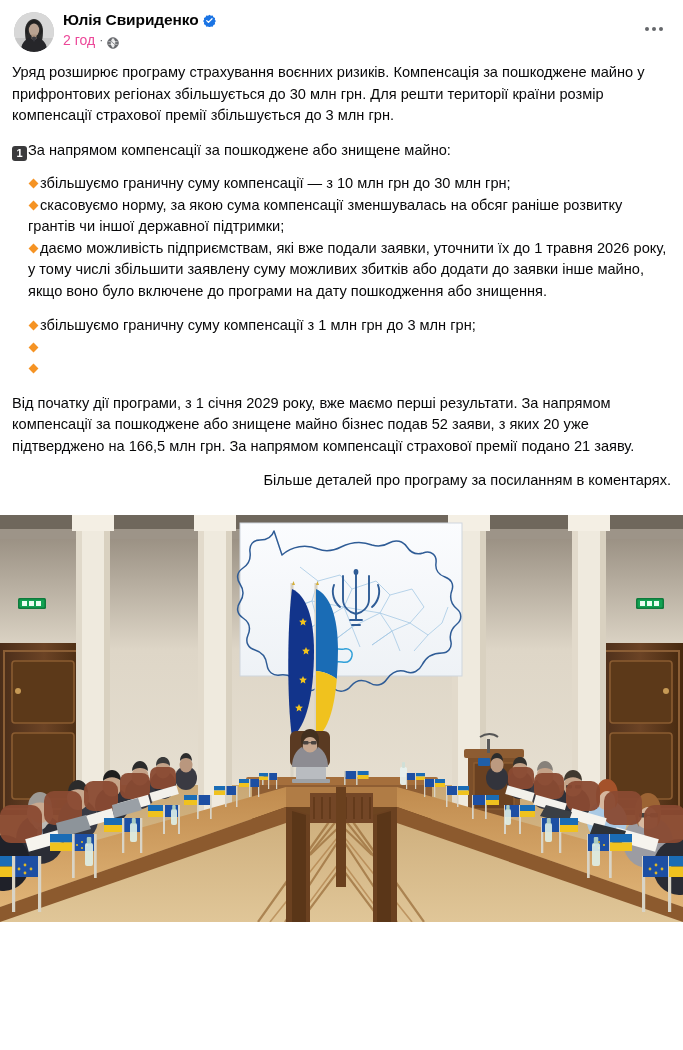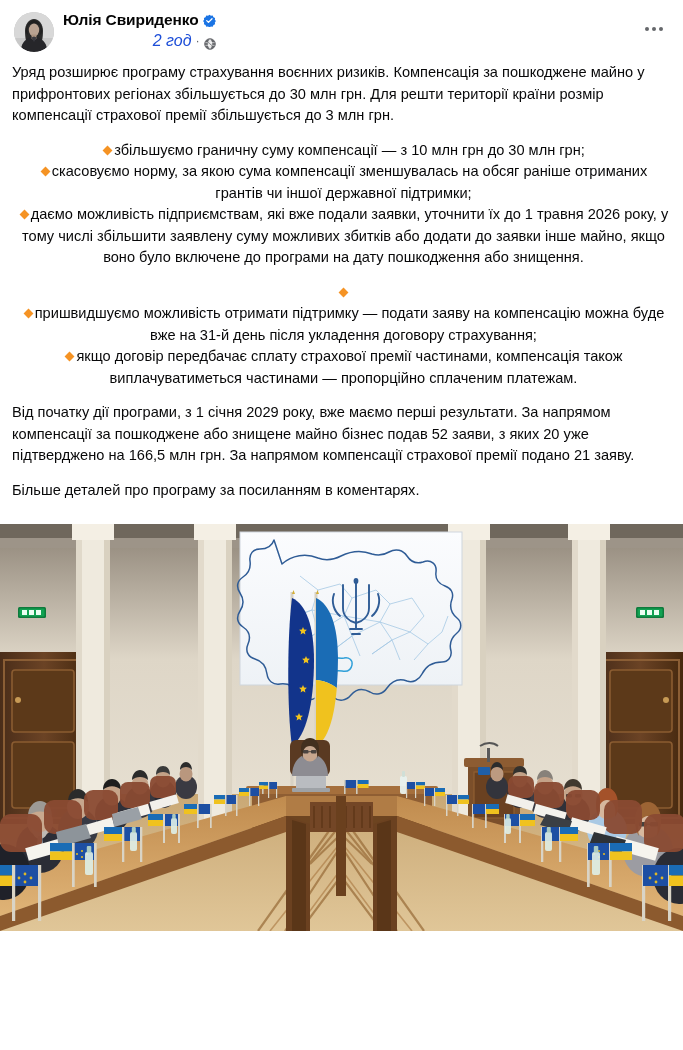--- a/index.html
+++ b/index.html
@@ -17,56 +17,56 @@
     display: flex; align-items: flex-start;
     padding: 12px 14px 4px 14px;
     position: relative;
   }
   .avatar {
     width: 40px; height: 40px; border-radius: 50%;
     flex: 0 0 40px; overflow: hidden;
     background: #dcdcdc; position: relative;
   }
   .avatar svg { display: block; width: 40px; height: 40px; }
-  .hdr-text { margin-left: 9px; display: flex; flex-direction: column; justify-content: center; padding-top: 0px; align-items: flex-end; }
+  .hdr-text { margin-left: 9px; display: flex; flex-direction: column; justify-content: center; padding-top: 0px; }
   .name-row { display: flex; align-items: center; gap: 4px; line-height: 1; }
   .author-name {
     font-size: 15.5px; font-weight: bold; color: #050505;
     letter-spacing: -0.1px;
   }
   .verified { width: 13px; height: 13px; display: inline-block; position: relative; top: 1px; }
   .meta-row { display: flex; align-items: center; gap: 4px; margin-top: 4px; }
-  .meta-time { font-size: 16px; color: #1d4ed8; font-style: italic; }
+  .meta-time { font-size: 14px; color: #ec4899; }
   .meta-dot { font-size: 12.5px; color: #65676b; }
   .globe-icon { width: 12px; height: 12px; display: inline-block; position: relative; top: 1px; }
   .more-btn {
     position: absolute; right: 14px; top: 18px;
     width: 30px; height: 22px; display: flex; align-items: center;
     justify-content: center; gap: 3px; cursor: pointer;
   }
   .more-btn i { width: 4px; height: 4px; border-radius: 50%; background: #65676b; display: block; }
 
   
   .post-body {
     padding: 6px 12px 10px 12px;
     font-size: 14.6px;
     line-height: 21.5px;
     color: #080809;
   }
   .para { margin: 0 0 13px 0; }
-  .para:last-child { margin-bottom: 13px; }
+  .para:last-child { margin-bottom: 13px; text-align: right; }
   .badge-line { margin: 0 0 12px 0; display: block; }
   .numbadge {
     display: inline-block; width: 15px; height: 15px;
     background: #3a3a3c; color: #fff; border-radius: 3px;
     font-size: 11px; line-height: 15px; text-align: center;
     font-weight: bold; vertical-align: -2px; margin-right: 1px;
     font-family: "Liberation Sans", sans-serif;
   }
-  .bullets { margin: 0 0 13px 4px; text-align: center; }
+  .bullets { margin: 0 0 13px 16px; }
   .bullet-item { display: block; margin: 0; }
   .dia {
     display: inline-block; width: 11px; height: 11px;
     vertical-align: -1px; margin-right: 1px;
   }
   .dia svg { display: block; }
 
   
   .photo-wrap { width: 683px; height: 407px; overflow: hidden; position: relative; background: #6e665d; }
   .photo-wrap svg { display: block; width: 683px; height: 407px; }
@@ -136,55 +136,58 @@
       <i></i>
       <i></i>
     </div>
   </div>
 
   <div class="post-body">
 
     <p class="para">Уряд розширює програму страхування воєнних ризиків. Компенсація за пошкоджене майно у прифронтових регіонах збільшується до 30 млн грн. Для решти території країни розмір компенсації страхової премії збільшується до 3 млн грн.</p>
 
 
+    <div class="badge-line">
+      <span class="numbadge">1</span><span>За напрямом компенсації за пошкоджене або знищене майно:</span>
+    </div>
 
     <div class="bullets">
       <span class="bullet-item">
         <span class="dia"><svg viewBox="0 0 12 12" xmlns="http://www.w3.org/2000/svg">
               <path d="M6 0.6L11.4 6 6 11.4 0.6 6z" fill="#f59324"></path>
             </svg></span><span>збільшуємо граничну суму компенсації — з 10 млн грн до 30 млн грн;</span>
       </span>
       <span class="bullet-item">
         <span class="dia"><svg viewBox="0 0 12 12" xmlns="http://www.w3.org/2000/svg">
               <path d="M6 0.6L11.4 6 6 11.4 0.6 6z" fill="#f59324"></path>
-            </svg></span><span>скасовуємо норму, за якою сума компенсації зменшувалась на обсяг раніше отриманих грантів чи іншої державної підтримки;</span>
+            </svg></span><span>скасовуємо норму, за якою сума компенсації зменшувалась на обсяг раніше розвитку грантів чи іншої державної підтримки;</span>
       </span>
       <span class="bullet-item">
         <span class="dia"><svg viewBox="0 0 12 12" xmlns="http://www.w3.org/2000/svg">
               <path d="M6 0.6L11.4 6 6 11.4 0.6 6z" fill="#f59324"></path>
             </svg></span><span>даємо можливість підприємствам, які вже подали заявки, уточнити їх до 1 травня 2026 року, у тому числі збільшити заявлену суму можливих збитків або додати до заявки інше майно, якщо воно було включене до програми на дату пошкодження або знищення.</span>
       </span>
     </div>
 
 
     <div class="bullets">
+      <span class="bullet-item">
+        <span class="dia"><svg viewBox="0 0 12 12" xmlns="http://www.w3.org/2000/svg">
+              <path d="M6 0.6L11.4 6 6 11.4 0.6 6z" fill="#f59324"></path>
+            </svg></span><span>збільшуємо граничну суму компенсації з 1 млн грн до 3 млн грн;</span>
+      </span>
       <span class="bullet-item">
         <span class="dia"><svg viewBox="0 0 12 12" xmlns="http://www.w3.org/2000/svg">
               <path d="M6 0.6L11.4 6 6 11.4 0.6 6z" fill="#f59324"></path>
             </svg></span>
       </span>
       <span class="bullet-item">
         <span class="dia"><svg viewBox="0 0 12 12" xmlns="http://www.w3.org/2000/svg">
               <path d="M6 0.6L11.4 6 6 11.4 0.6 6z" fill="#f59324"></path>
-            </svg></span><span>пришвидшуємо можливість отримати підтримку — подати заяву на компенсацію можна буде вже на 31-й день після укладення договору страхування;</span>
-      </span>
-      <span class="bullet-item">
-        <span class="dia"><svg viewBox="0 0 12 12" xmlns="http://www.w3.org/2000/svg">
-              <path d="M6 0.6L11.4 6 6 11.4 0.6 6z" fill="#f59324"></path>
-            </svg></span><span>якщо договір передбачає сплату страхової премії частинами, компенсація також виплачуватиметься частинами — пропорційно сплаченим платежам.</span>
+            </svg></span>
       </span>
     </div>
 
     <p class="para">Від початку дії програми, з 1 січня 2029 року, вже маємо перші результати. За напрямом компенсації за пошкоджене або знищене майно бізнес подав 52 заяви, з яких 20 уже підтверджено на 166,5 млн грн. За напрямом компенсації страхової премії подано 21 заяву.</p>
     <p class="para">Більше деталей про програму за посиланням в коментарях.</p>
   </div>
 
   <div class="photo-wrap">
     <svg viewBox="0 0 683 407" xmlns="http://www.w3.org/2000/svg" preserveAspectRatio="xMidYMid slice">
       <defs>

